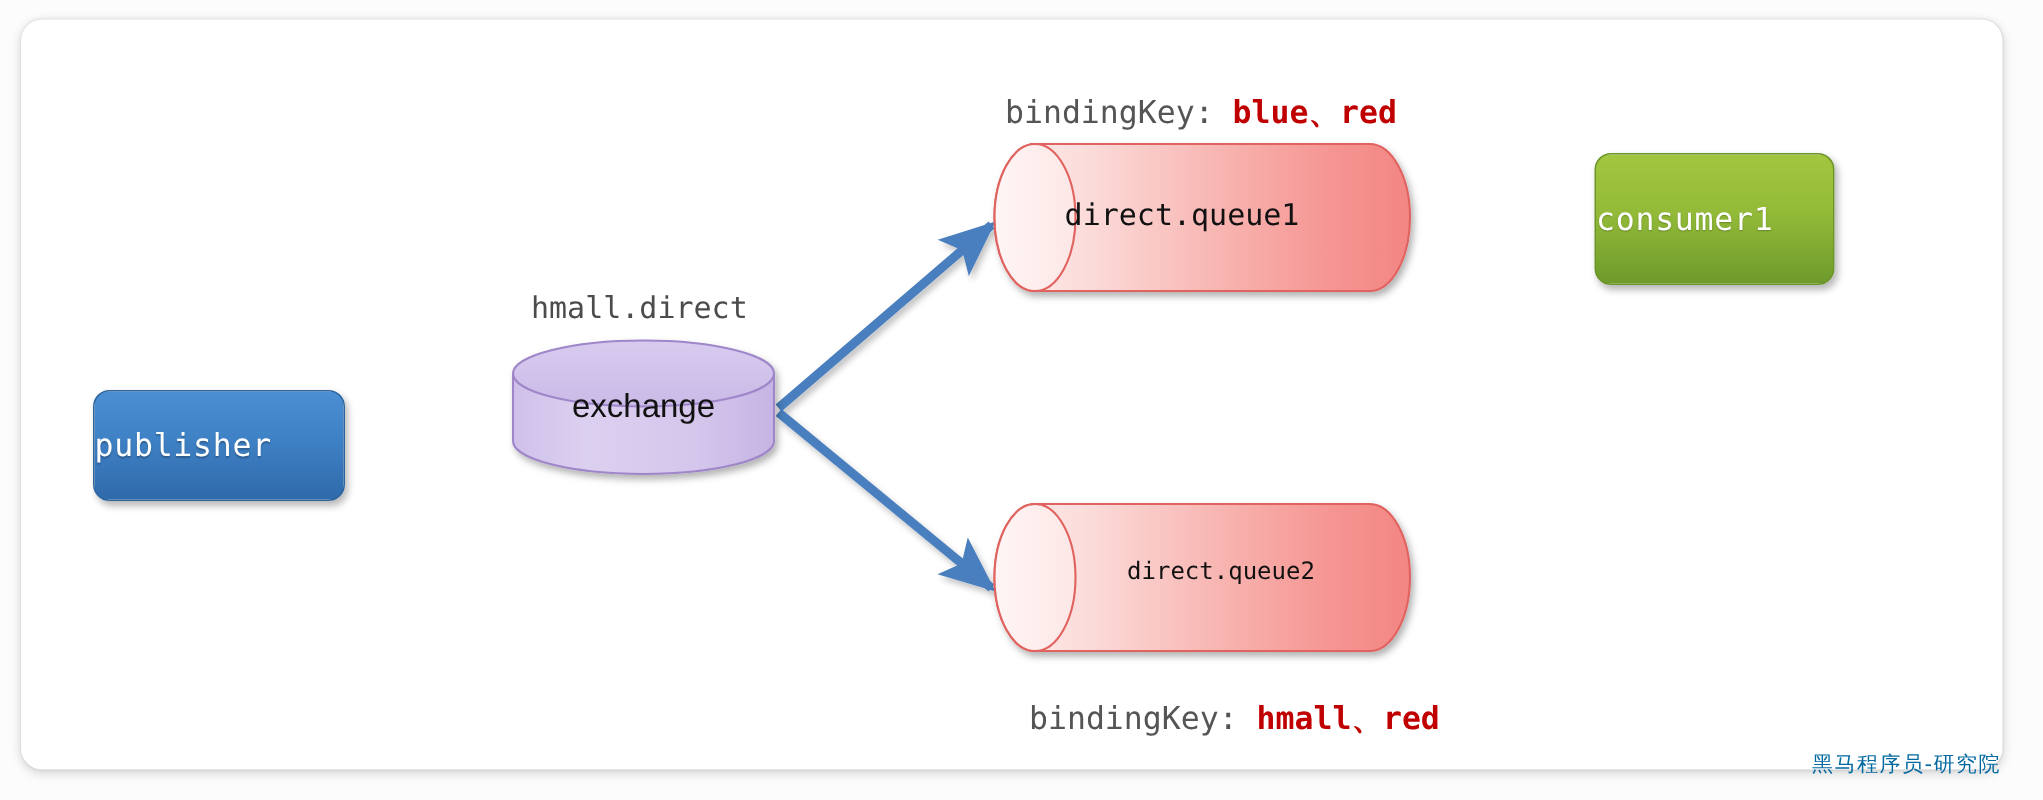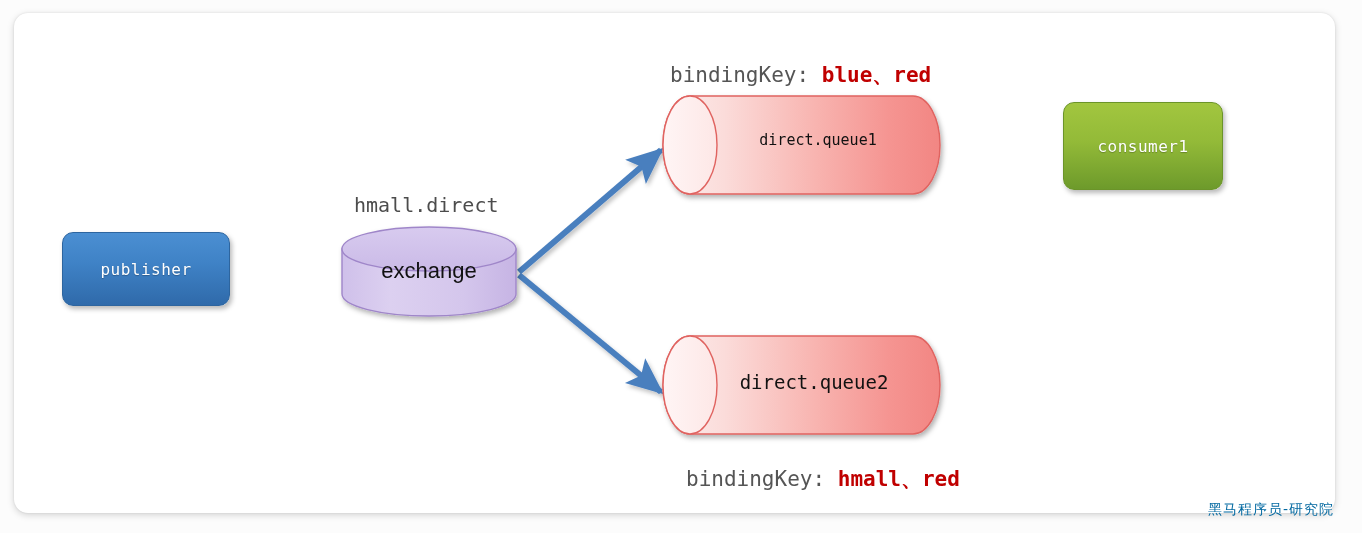--- a/index.html
+++ b/index.html
@@ -42,31 +42,32 @@
     height: 533px;
     pointer-events: none;
   }
 
   
   .rbox {
     position: absolute;
     border-radius: 11px;
     display: flex;
     align-items: center;
-    justify-content: center;
+    justify-content: flex-start;
     color: #ffffff;
     font-family: "DejaVu Sans Mono", monospace;
-    font-size: 16px;
+    font-size: 21px;
     letter-spacing: 0.5px;
     box-shadow: 2px 3px 5px rgba(0,0,0,0.28);
     text-shadow: 0 1px 1px rgba(0,0,0,0.25);
   }
   .rbox.blue {
     background: linear-gradient(to bottom, #4b8fd2 0%, #3f82c6 42%, #2f6aaa 100%);
     border: 1px solid #2d659f;
+    margin-top: 28px;
   }
   .rbox.green {
     background: linear-gradient(to bottom, #a2c63f 0%, #93ba38 45%, #6d9a2b 100%);
     border: 1px solid #6b9429;
   }
 
   
   .lbl {
     position: absolute;
     font-family: "DejaVu Sans Mono", monospace;
@@ -187,25 +188,25 @@
 
   <div class="rbox green" style="left:1063px; top:102px; width:158px; height:86px;">
     <span>consumer1</span>
   </div>
 
 
   <div class="shape-text sans" style="left:342px; top:258px; width:174px; font-size:22px;">
     <span>exchange</span>
   </div>
 
-  <div class="shape-text" style="left:694px; top:131px; width:248px; font-size:15px;">
+  <div class="shape-text" style="left:664px; top:131px; width:248px; font-size:20px;">
     <span>direct.queue1</span>
   </div>
 
-  <div class="shape-text" style="left:690px; top:371px; width:248px; font-size:19px;">
+  <div class="shape-text" style="left:690px; top:371px; width:248px; font-size:16px;">
     <span>direct.queue2</span>
   </div>
 
   <div class="lbl" style="left:670px; top:61px; font-size:21px;">
     <span class="key">bindingKey:</span>
     <span class="val">blue、red</span>
   </div>
 
   <div class="lbl" style="left:354px; top:193px; font-size:20px;">
     <span>hmall.direct</span>

